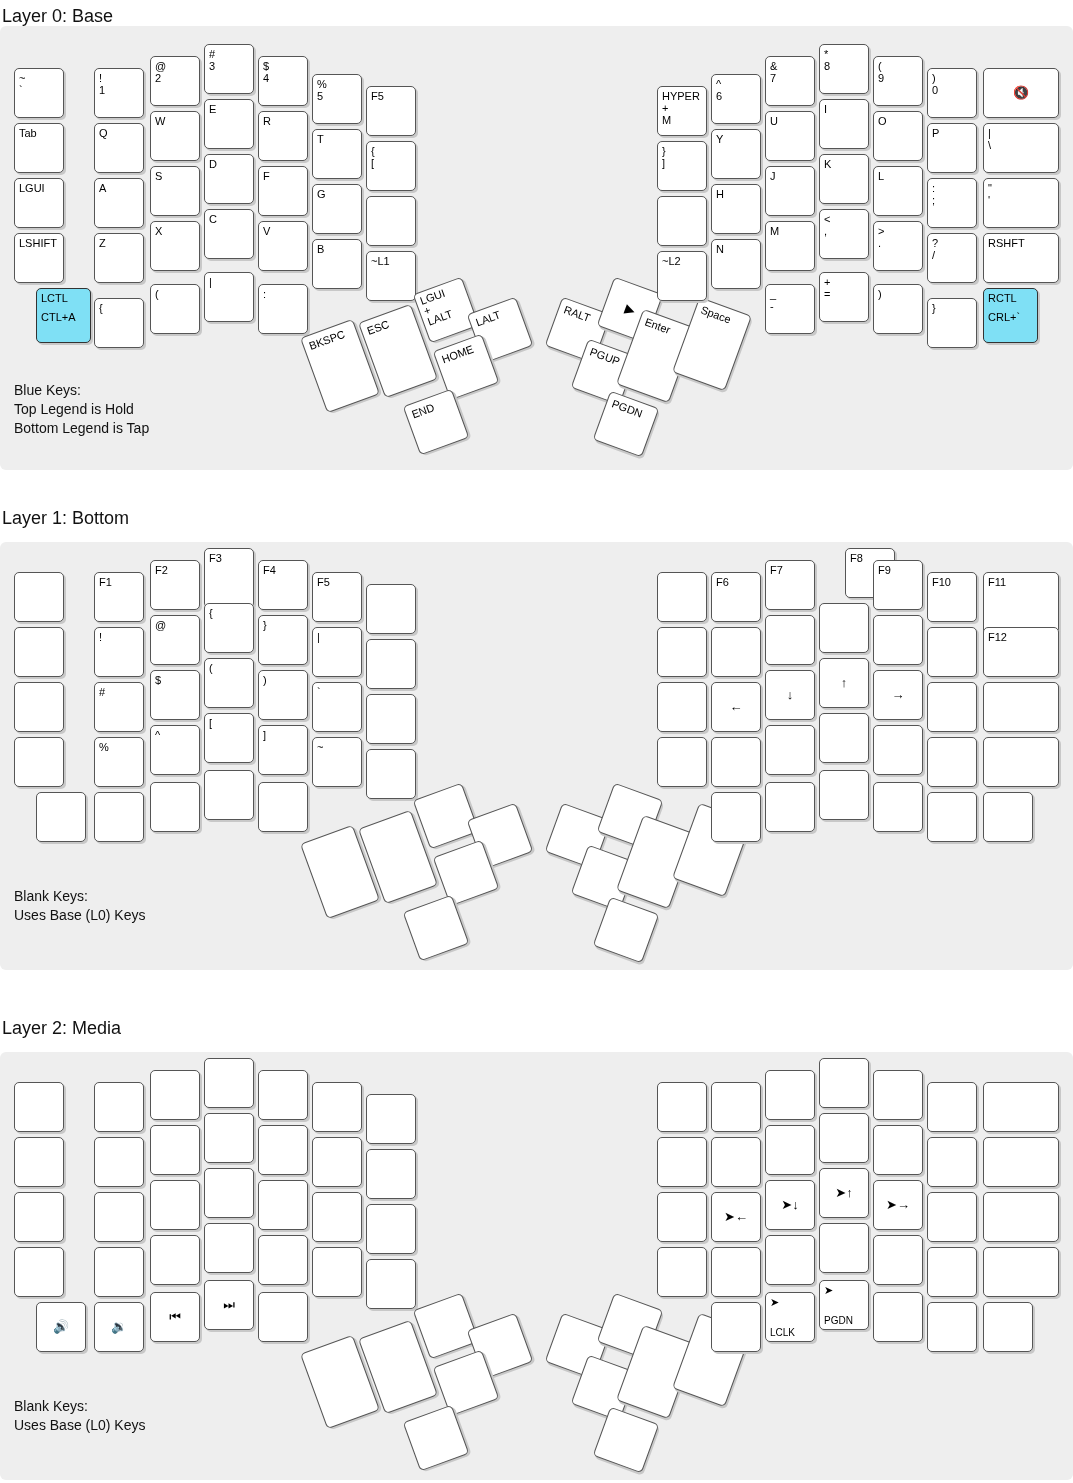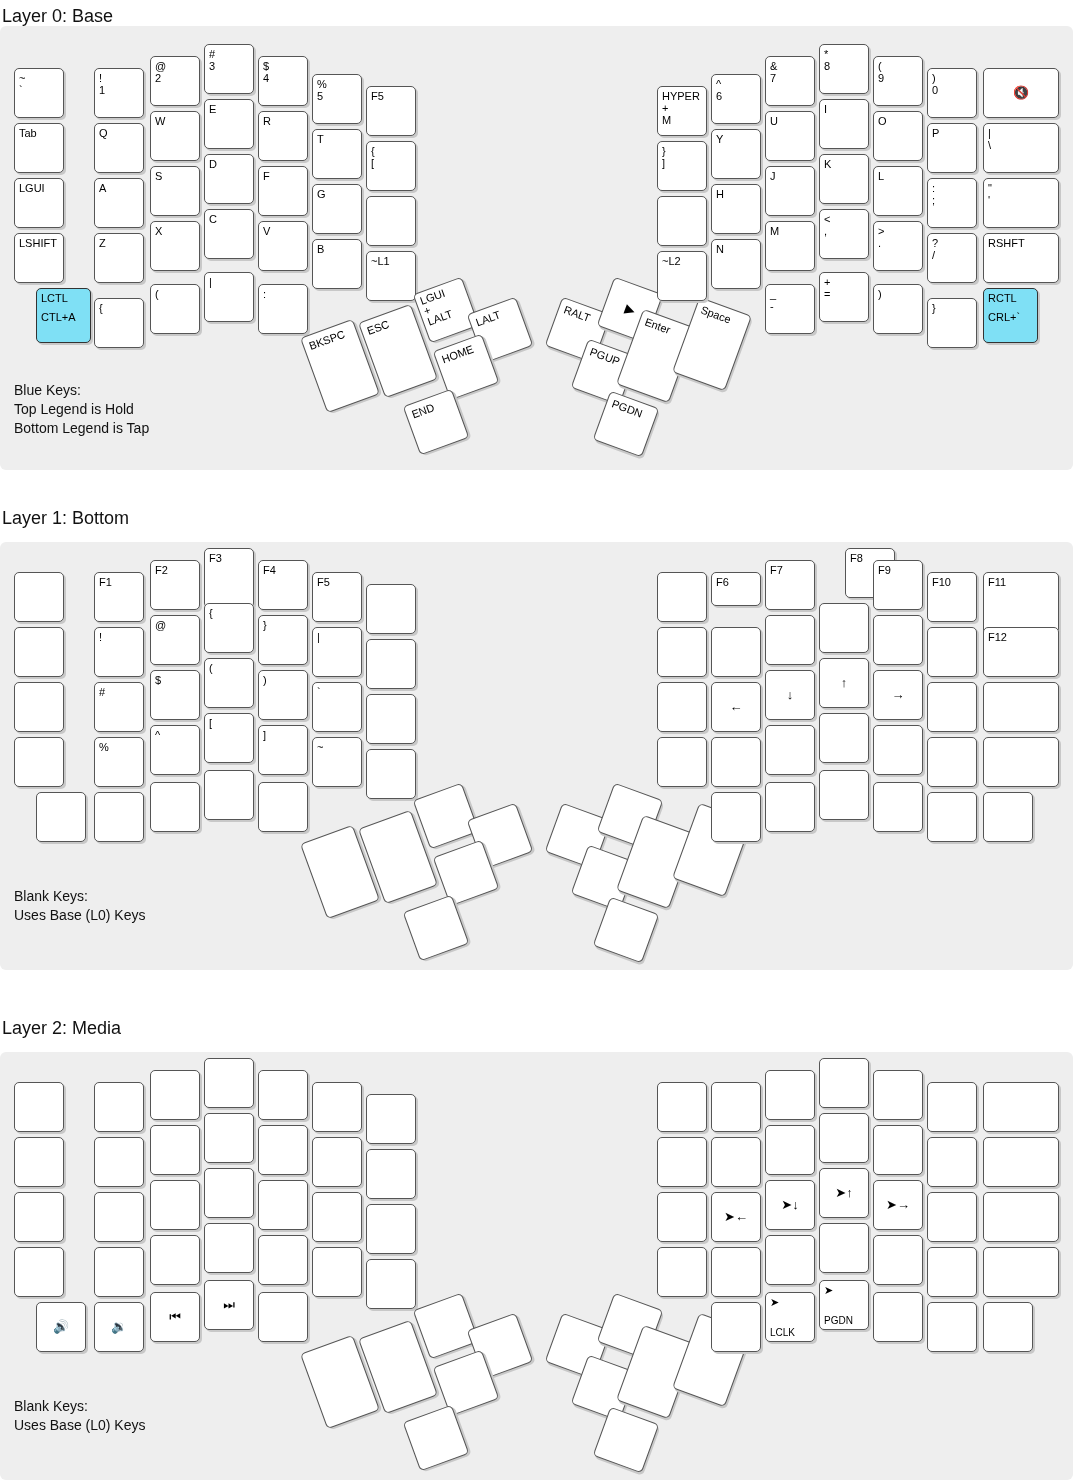--- a/index.html
+++ b/index.html
@@ -409,21 +409,21 @@
     <div class="key" style="left:578px;top:310px;width:52px;height:52px;transform:rotate(20deg);"></div>
     <div class="key" style="left:600px;top:362px;width:52px;height:52px;transform:rotate(20deg);"></div>
     <div class="key" style="left:628px;top:280px;width:56px;height:80px;transform:rotate(20deg);"></div>
     <div class="key" style="left:684px;top:268px;width:56px;height:80px;transform:rotate(20deg);"></div>
 
     <div class="key" style="left:657px;top:30px;width:50px;height:50px;"></div>
     <div class="key" style="left:657px;top:85px;width:50px;height:50px;"></div>
     <div class="key" style="left:657px;top:140px;width:50px;height:50px;"></div>
     <div class="key" style="left:657px;top:195px;width:50px;height:50px;"></div>
 
-    <div class="key" style="left:711px;top:30px;width:50px;height:34px;">
+    <div class="key" style="left:711px;top:30px;width:50px;height:50px;">
         <span class="lg l1">F6</span>
       </div>
     <div class="key" style="left:711px;top:85px;width:50px;height:50px;"></div>
     <div class="key center" style="left:711px;top:140px;width:50px;height:50px;">
         <span class="cc">←</span>
       </div>
     <div class="key" style="left:711px;top:195px;width:50px;height:50px;"></div>
     <div class="key" style="left:711px;top:250px;width:50px;height:50px;"></div>
 
     <div class="key" style="left:765px;top:18px;width:50px;height:50px;">

